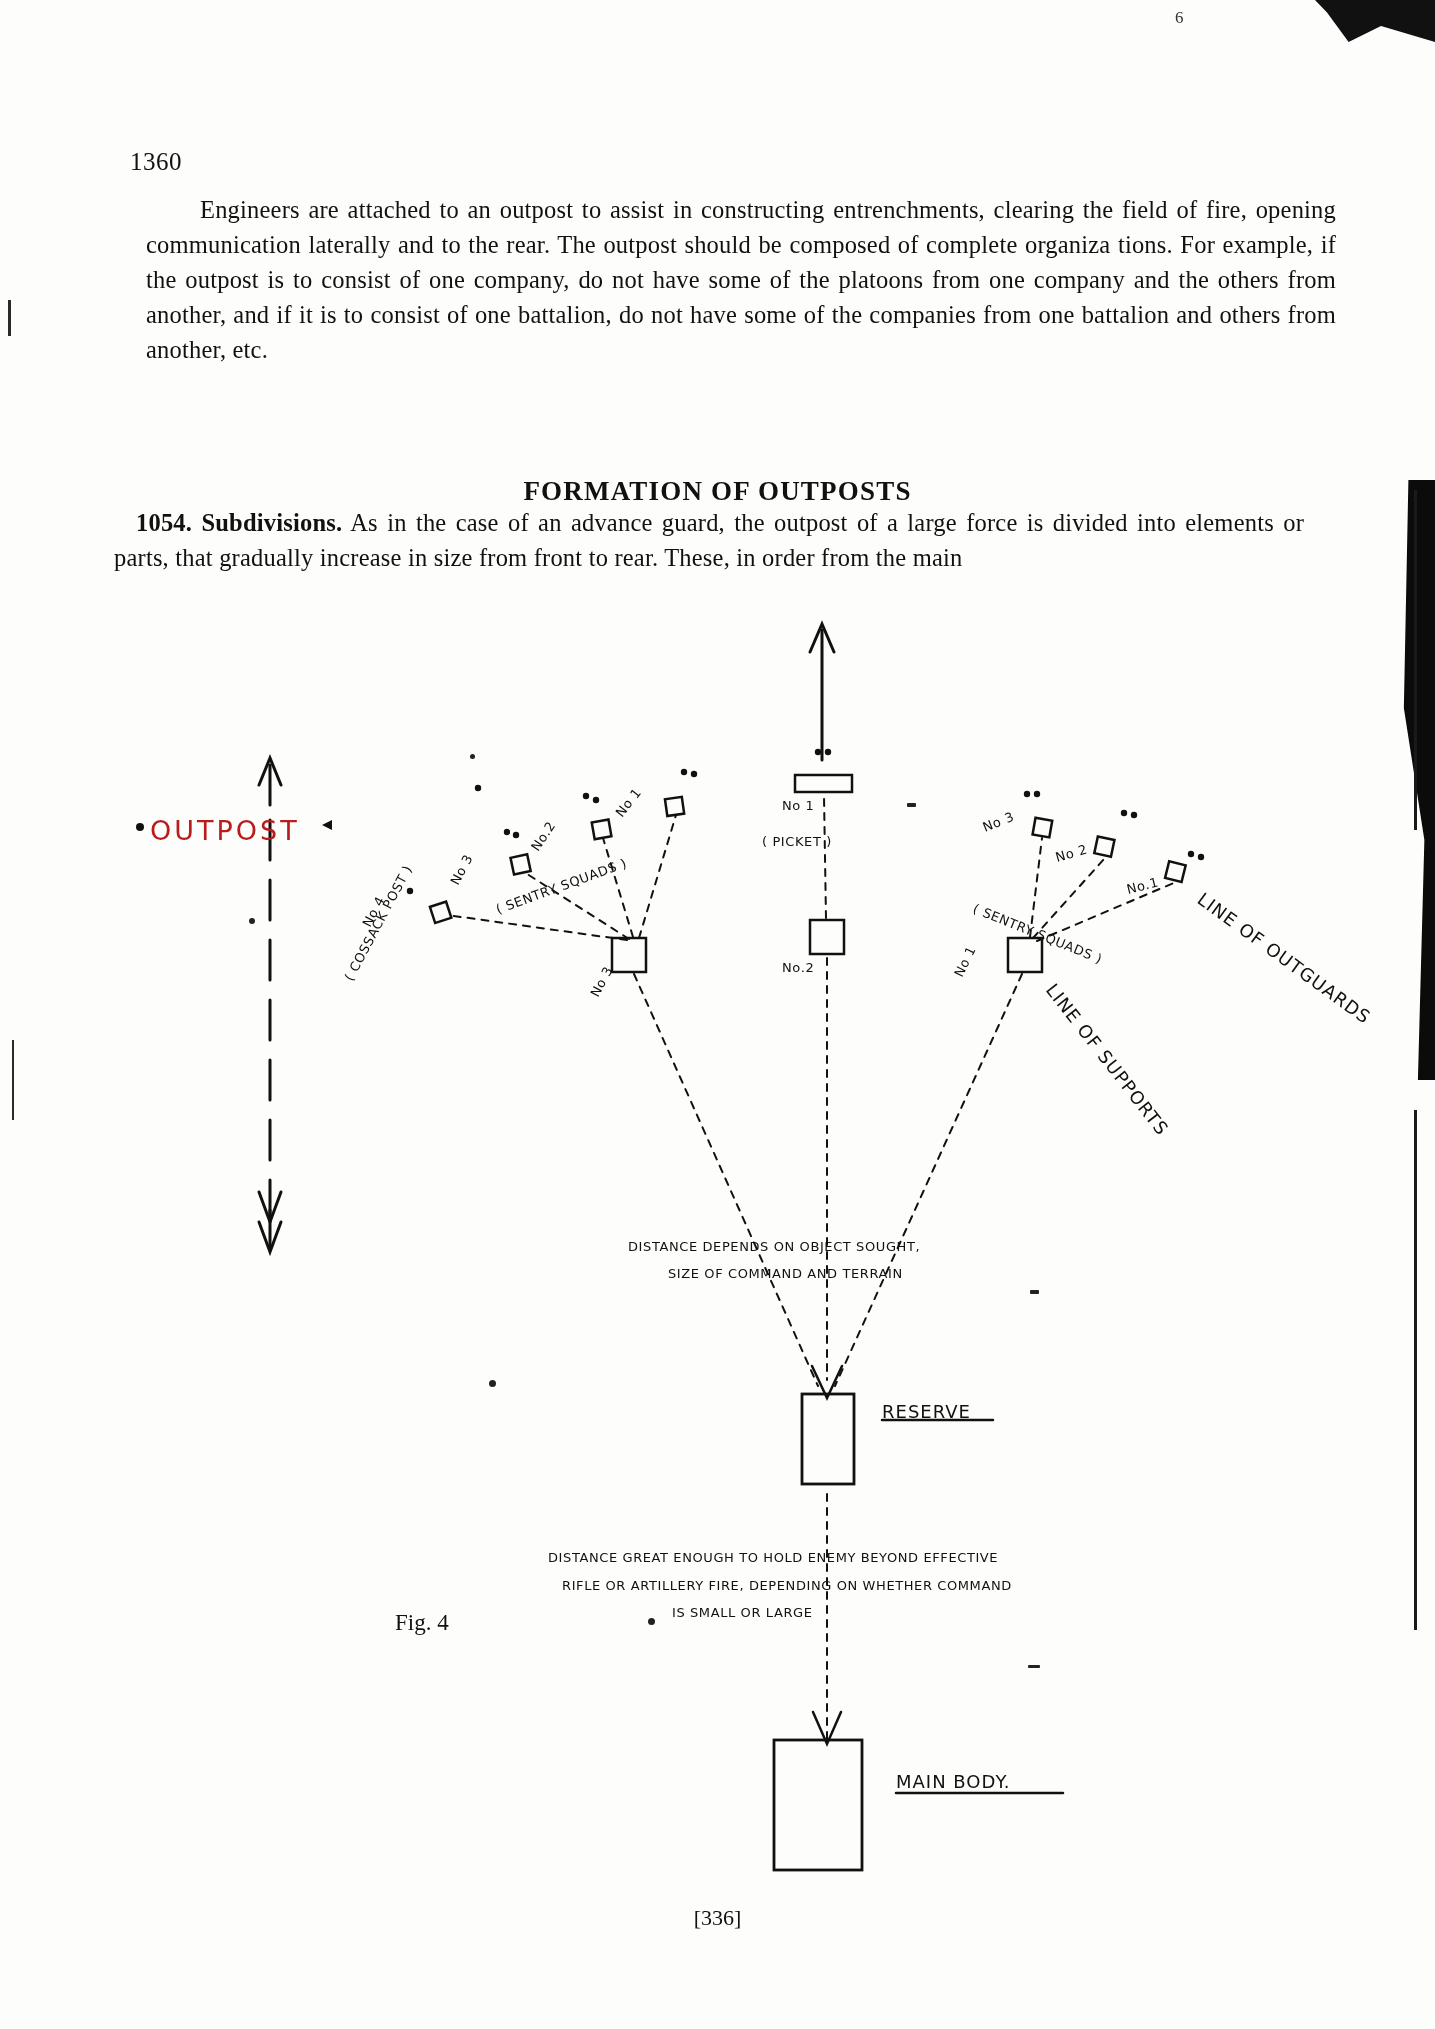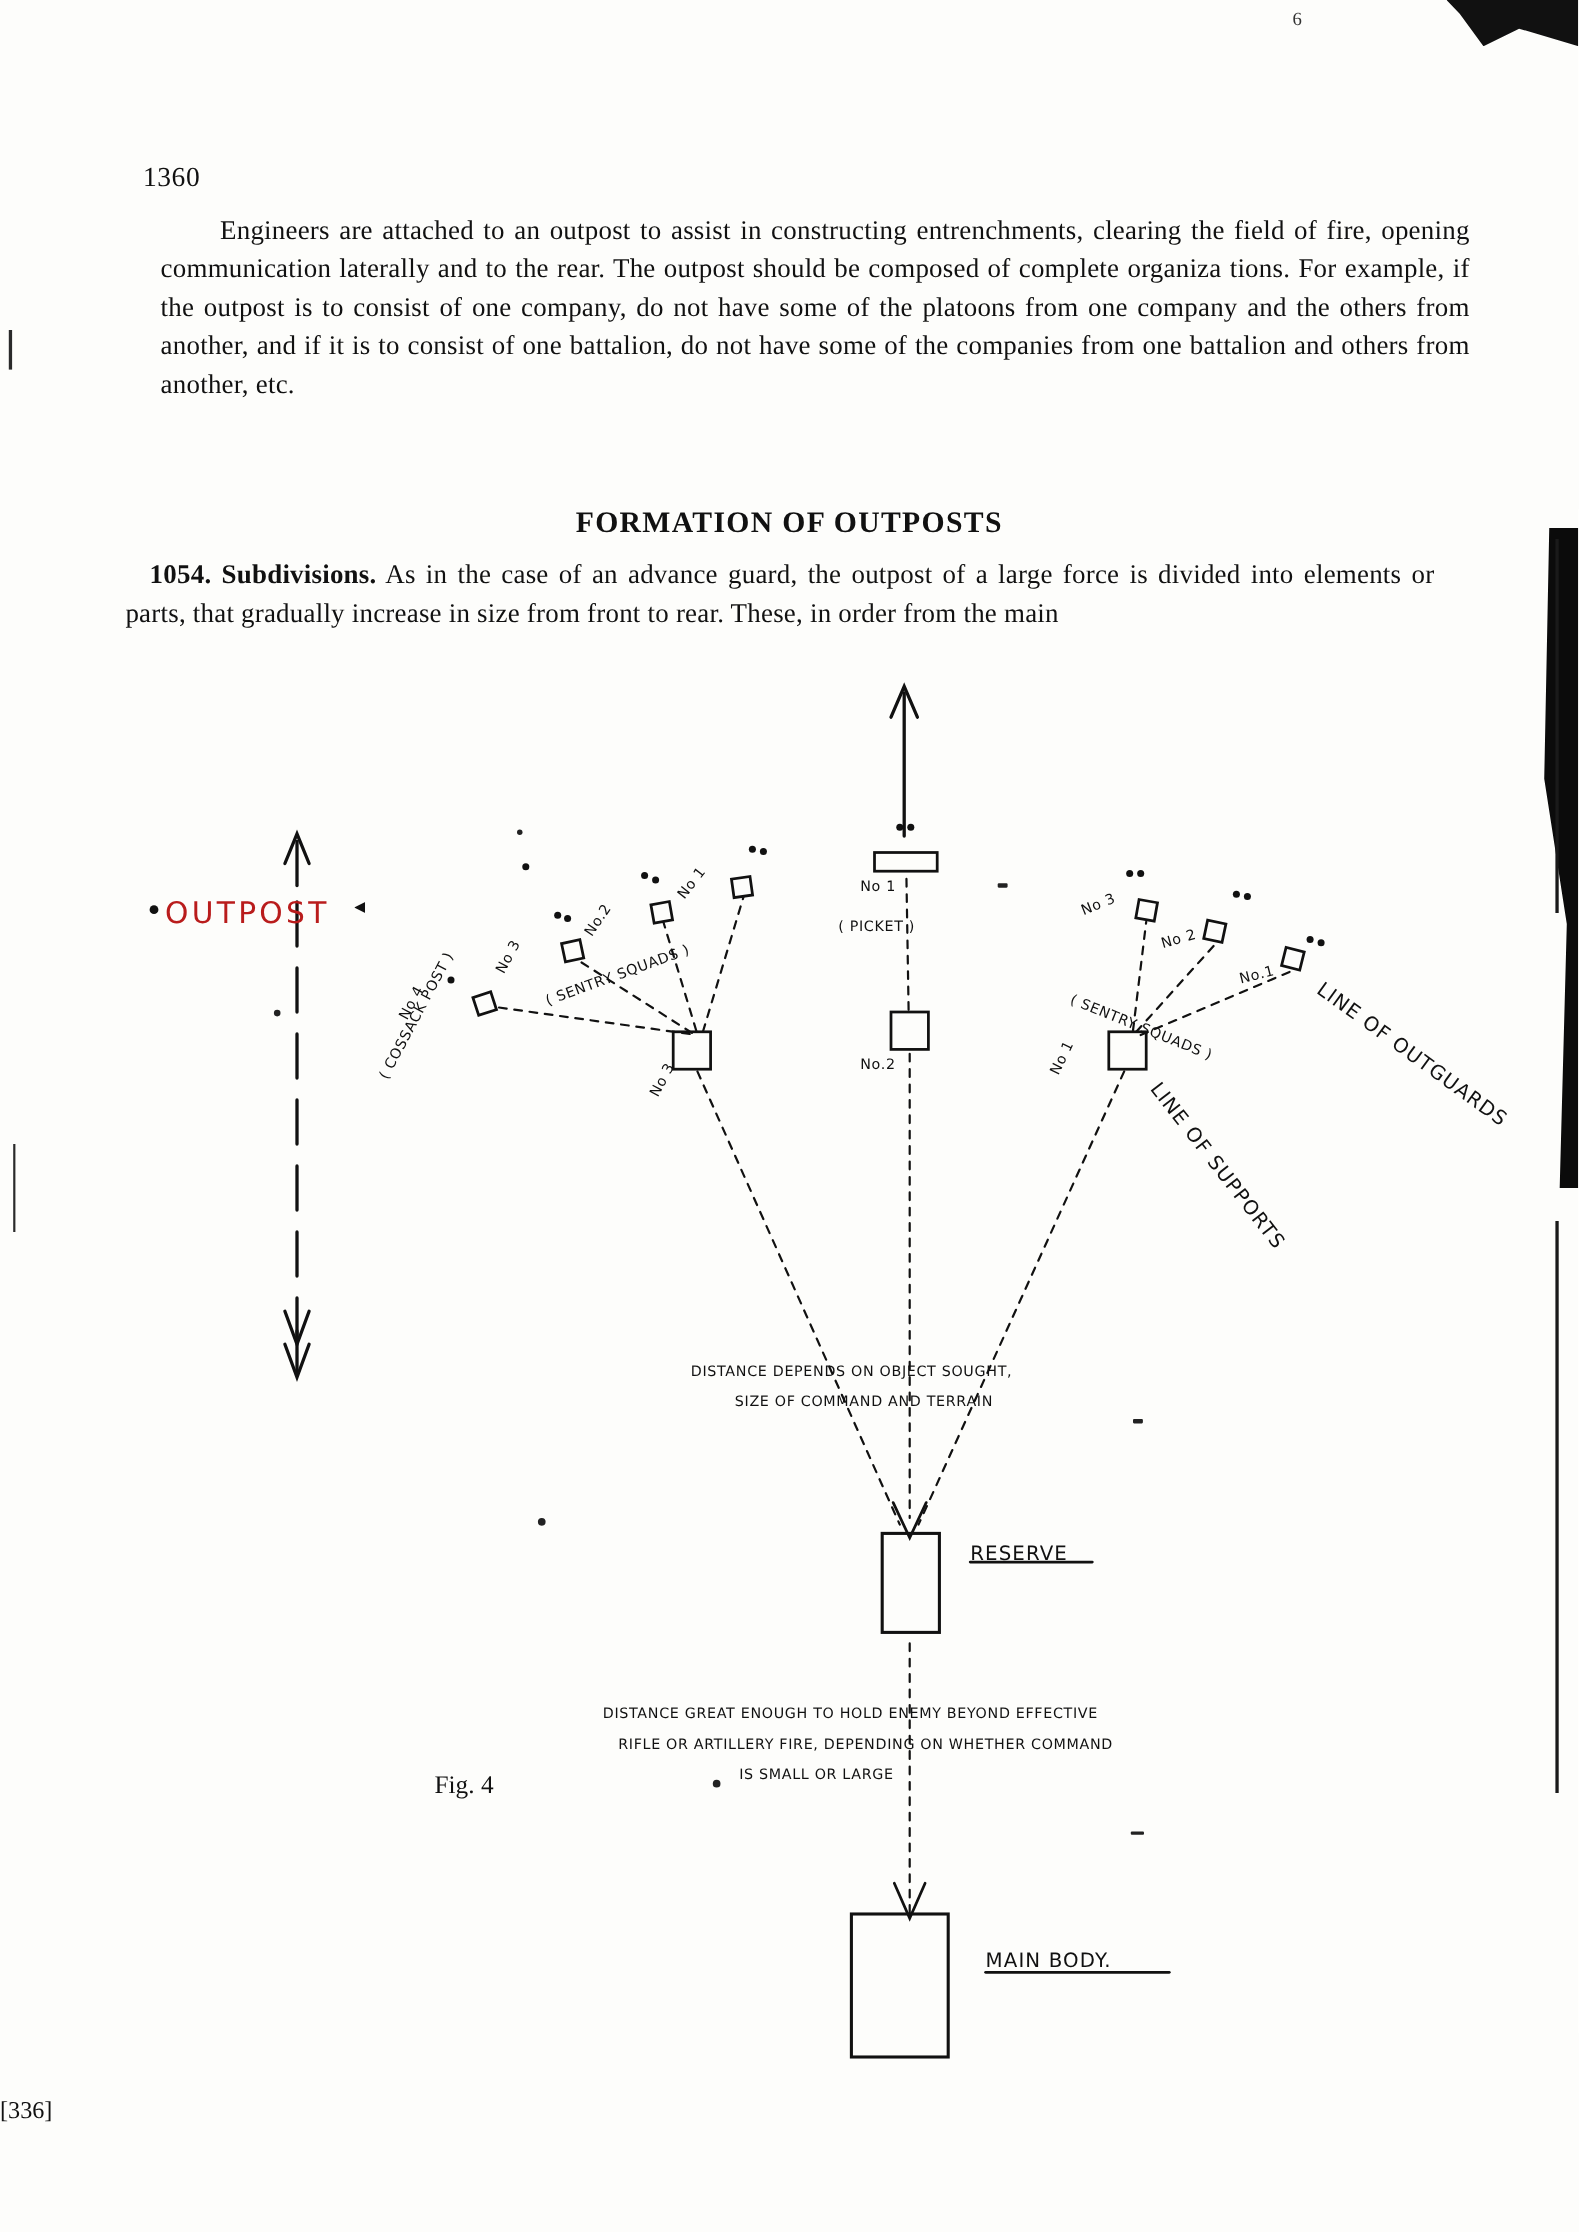--- a/index.html
+++ b/index.html
@@ -79,21 +79,21 @@
     width: 1190px;
     font-size: 24.5px;
     line-height: 35px;
     text-align: justify;
     letter-spacing: .2px;
   }
   .body-text .indent { display: inline-block; width: 54px; }
 
   .section-head {
     position: absolute;
-    top: 460px;
+    top: 476px;
     left: 0; right: 0;
     text-align: center;
     font-size: 27px;
     font-weight: bold;
     letter-spacing: 1.2px;
   }
   .sub-para {
     position: absolute;
     top: 505px;
     left: 114px;
@@ -109,20 +109,21 @@
   .fig-caption {
     position: absolute;
     top: 1610px;
     left: 395px;
     font-size: 23px;
   }
   .page-folio {
     position: absolute;
     top: 1905px;
     left: 0; right: 0;
+    text-align: center;
     font-size: 22px;
     font-family: "Liberation Serif", serif;
   }
 
   
   .figure {
     position: absolute;
     top: 610px;
     left: 0;
     width: 1435px;

